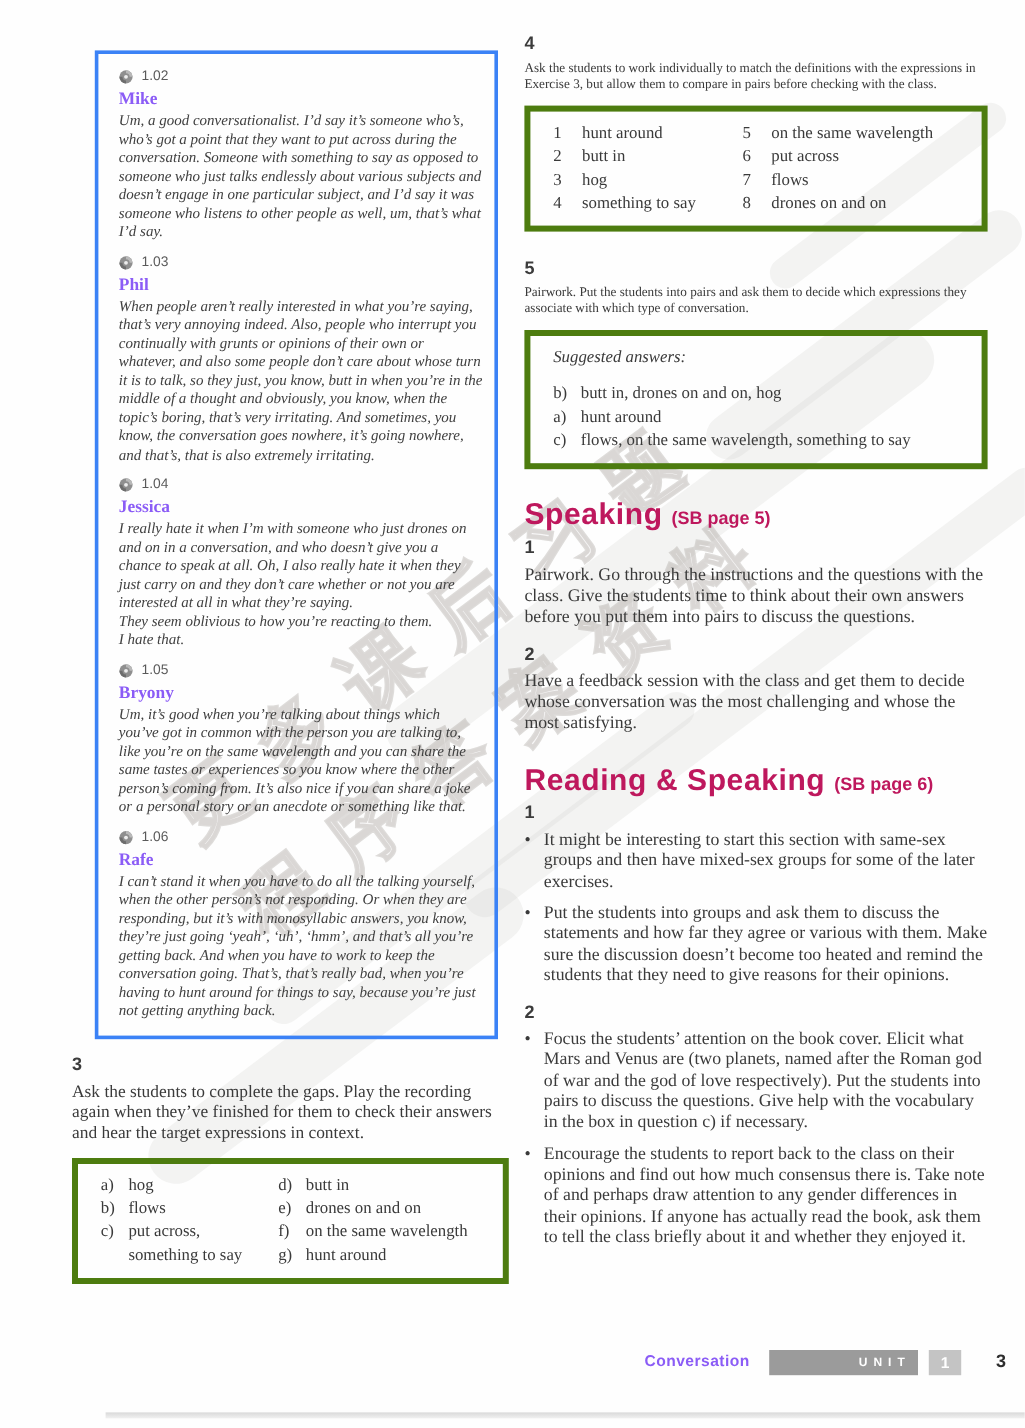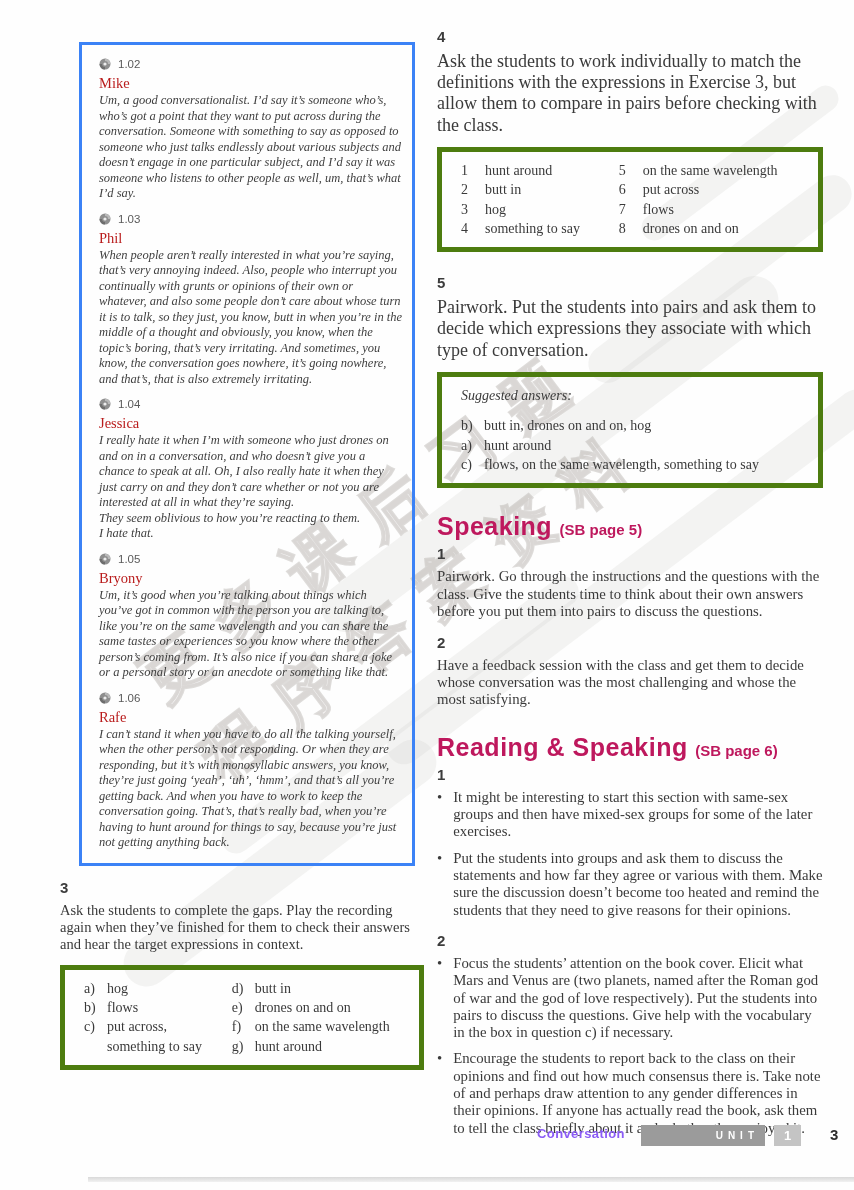--- a/index.html
+++ b/index.html
@@ -35,36 +35,36 @@
   
   .col-left{position:absolute;left:60px;top:42px;width:364px;z-index:2;}
   .transcript-box{
     border:3px solid #3b82f6;margin-left:19px;width:336px;
     box-sizing:border-box;padding:13px 9px 12px 17px;background:transparent;
   }
   .transcript{margin-bottom:11px;}
   .transcript:last-child{margin-bottom:0;}
   .track{display:flex;align-items:center;gap:7px;
     font-family:"Liberation Sans", sans-serif;font-size:11.5px;color:#5a5a5a;}
-  .speaker{font-size:14.5px;color:#b91c1c;margin-top:5px;}
+  .speaker{font-size:14.5px;color:#8b5cf6;margin-top:5px;font-weight:bold;}
   .speech{font-style:italic;font-size:12.5px;line-height:1.24;color:#404040;margin-top:1px;white-space:pre-line;}
 
   .ex-num{font-family:"Liberation Sans", sans-serif;font-weight:bold;font-size:15px;color:#3c3c3c;margin:13px 0 6px;}
   .ex-intro{font-size:14.5px;line-height:1.2;margin:0;color:#3a3a3a;}
 
   .answer-box{border:5px solid #4d7c0f;margin-top:11px;padding:9px 6px 9px 19px;display:flex;font-size:14px;box-sizing:border-box;}
   .acol{flex:1.02;}
   .acol.right{flex:1.25;}
   .ans-row{line-height:1.38;white-space:nowrap;}
   .lbl{display:inline-block;width:23px;}
   .numlbl{display:inline-block;width:24px;}
 
   
   .col-right{position:absolute;left:437px;top:28px;width:386px;z-index:2;}
-  .col-right .ex-intro{font-size:18px;line-height:1.18;}
+  .col-right .ex-intro{font-size:11px;line-height:1.18;}
   .gap-lg{margin-top:22px;}
   .section-heading{
     font-family:"Liberation Sans", sans-serif;font-weight:bold;
     font-size:25px;color:#be185d;margin:24px 0 4px;letter-spacing:0.5px;
   }
   .section-heading .ref{font-size:15px;letter-spacing:0;}
   .para{font-size:14.8px;line-height:1.18;margin:0;}
   .bullet-row{display:flex;gap:11px;font-size:14.8px;line-height:1.17;margin-bottom:9px;}
   .bullet-glyph{color:#3a3a3a;flex:0 0 auto;}
 

